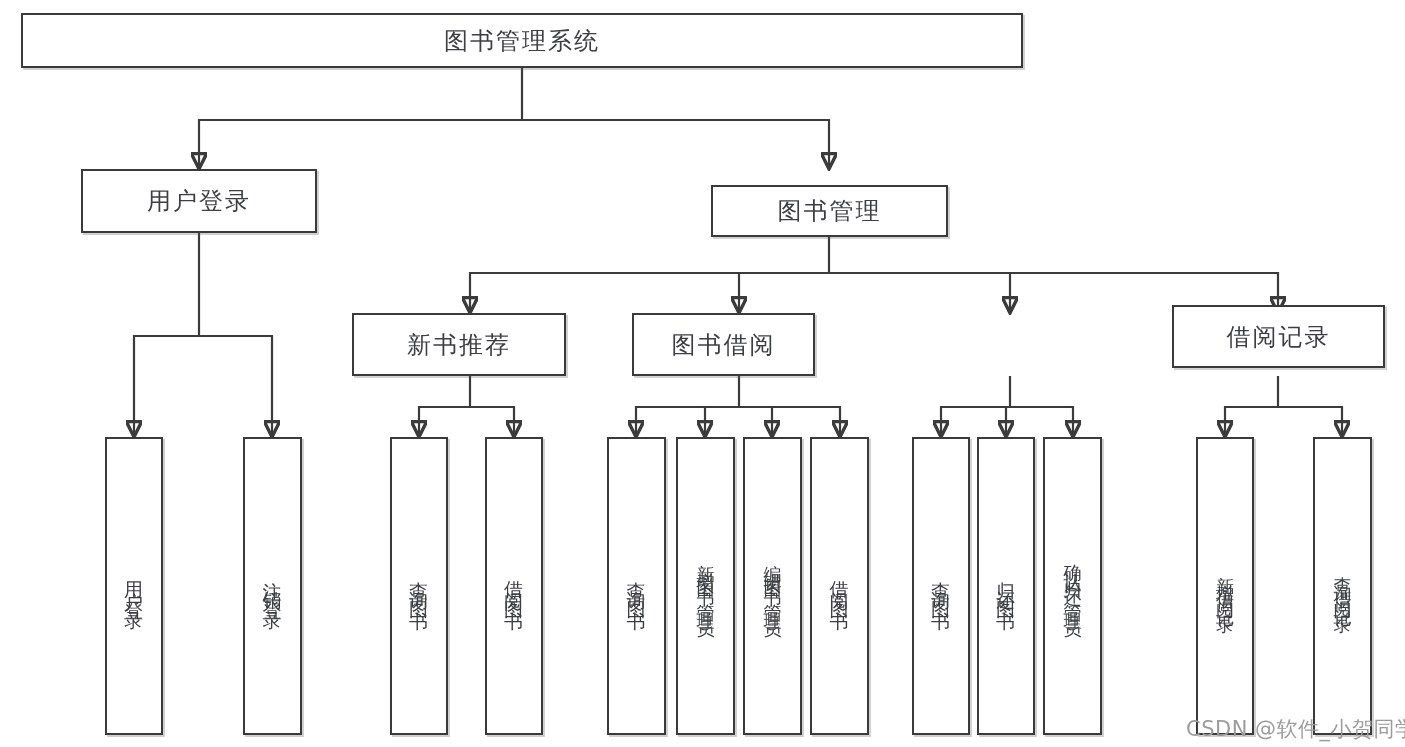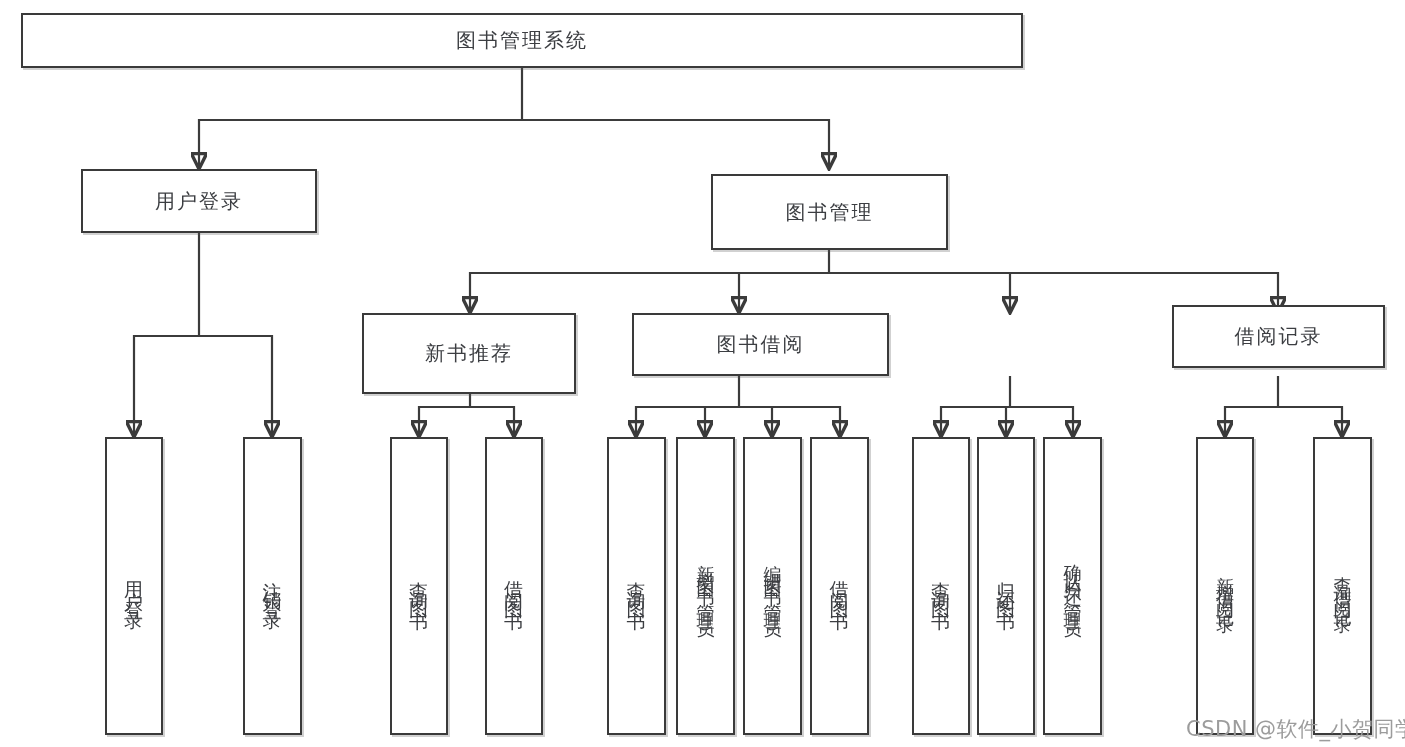--- a/index.html
+++ b/index.html
@@ -22,21 +22,21 @@
   .connectors path{stroke:currentColor;stroke-width:2.2;fill:none;}
   .node{
     position:absolute;
     box-sizing:border-box;
     background:#fff;
     border:2px solid var(--border);
     box-shadow:2px 2px 0 rgba(90,90,90,0.28);
     display:flex;align-items:center;justify-content:center;
     color:var(--text);
   }
-  .hnode{font-size:20px;letter-spacing:2px;text-align:center;}
+  .hnode{font-size:24px;letter-spacing:2px;text-align:center;}
   .vnode{
     writing-mode:vertical-rl;
     text-orientation:mixed;
     font-size:19px;
     letter-spacing:10px;
     line-height:1;
     text-align:center;
   }
   .vnode.long{letter-spacing:8px;font-size:18px;}
   .watermark{
@@ -102,28 +102,28 @@
     <path d="M1342 406 L1342 437" marker-end="url(#arrow)"></path>
   </svg>
 
   <div class="node hnode" style="left:21px;top:13px;width:1002px;height:55px">
     <span>图书管理系统</span>
   </div>
 
   <div class="node hnode" style="left:81px;top:169px;width:236px;height:64px">
     <span>用户登录</span>
   </div>
-  <div class="node hnode" style="left:711px;top:174px;width:237px;height:76px">
+  <div class="node hnode" style="left:711px;top:185px;width:237px;height:52px">
     <span>图书管理</span>
   </div>
 
-  <div class="node hnode" style="left:362px;top:313px;width:214px;height:81px">
+  <div class="node hnode" style="left:352px;top:313px;width:214px;height:63px">
     <span>新书推荐</span>
   </div>
-  <div class="node hnode" style="left:632px;top:313px;width:257px;height:63px">
+  <div class="node hnode" style="left:632px;top:313px;width:183px;height:63px">
     <span>图书借阅</span>
   </div>
   <div class="node hnode" style="left:1172px;top:305px;width:213px;height:63px">
     <span>借阅记录</span>
   </div>
 
   <div class="node vnode" style="left:105px;top:437px;width:58px;height:298px">
     <span>用户登录</span>
   </div>
   <div class="node vnode" style="left:243px;top:437px;width:59px;height:298px">

